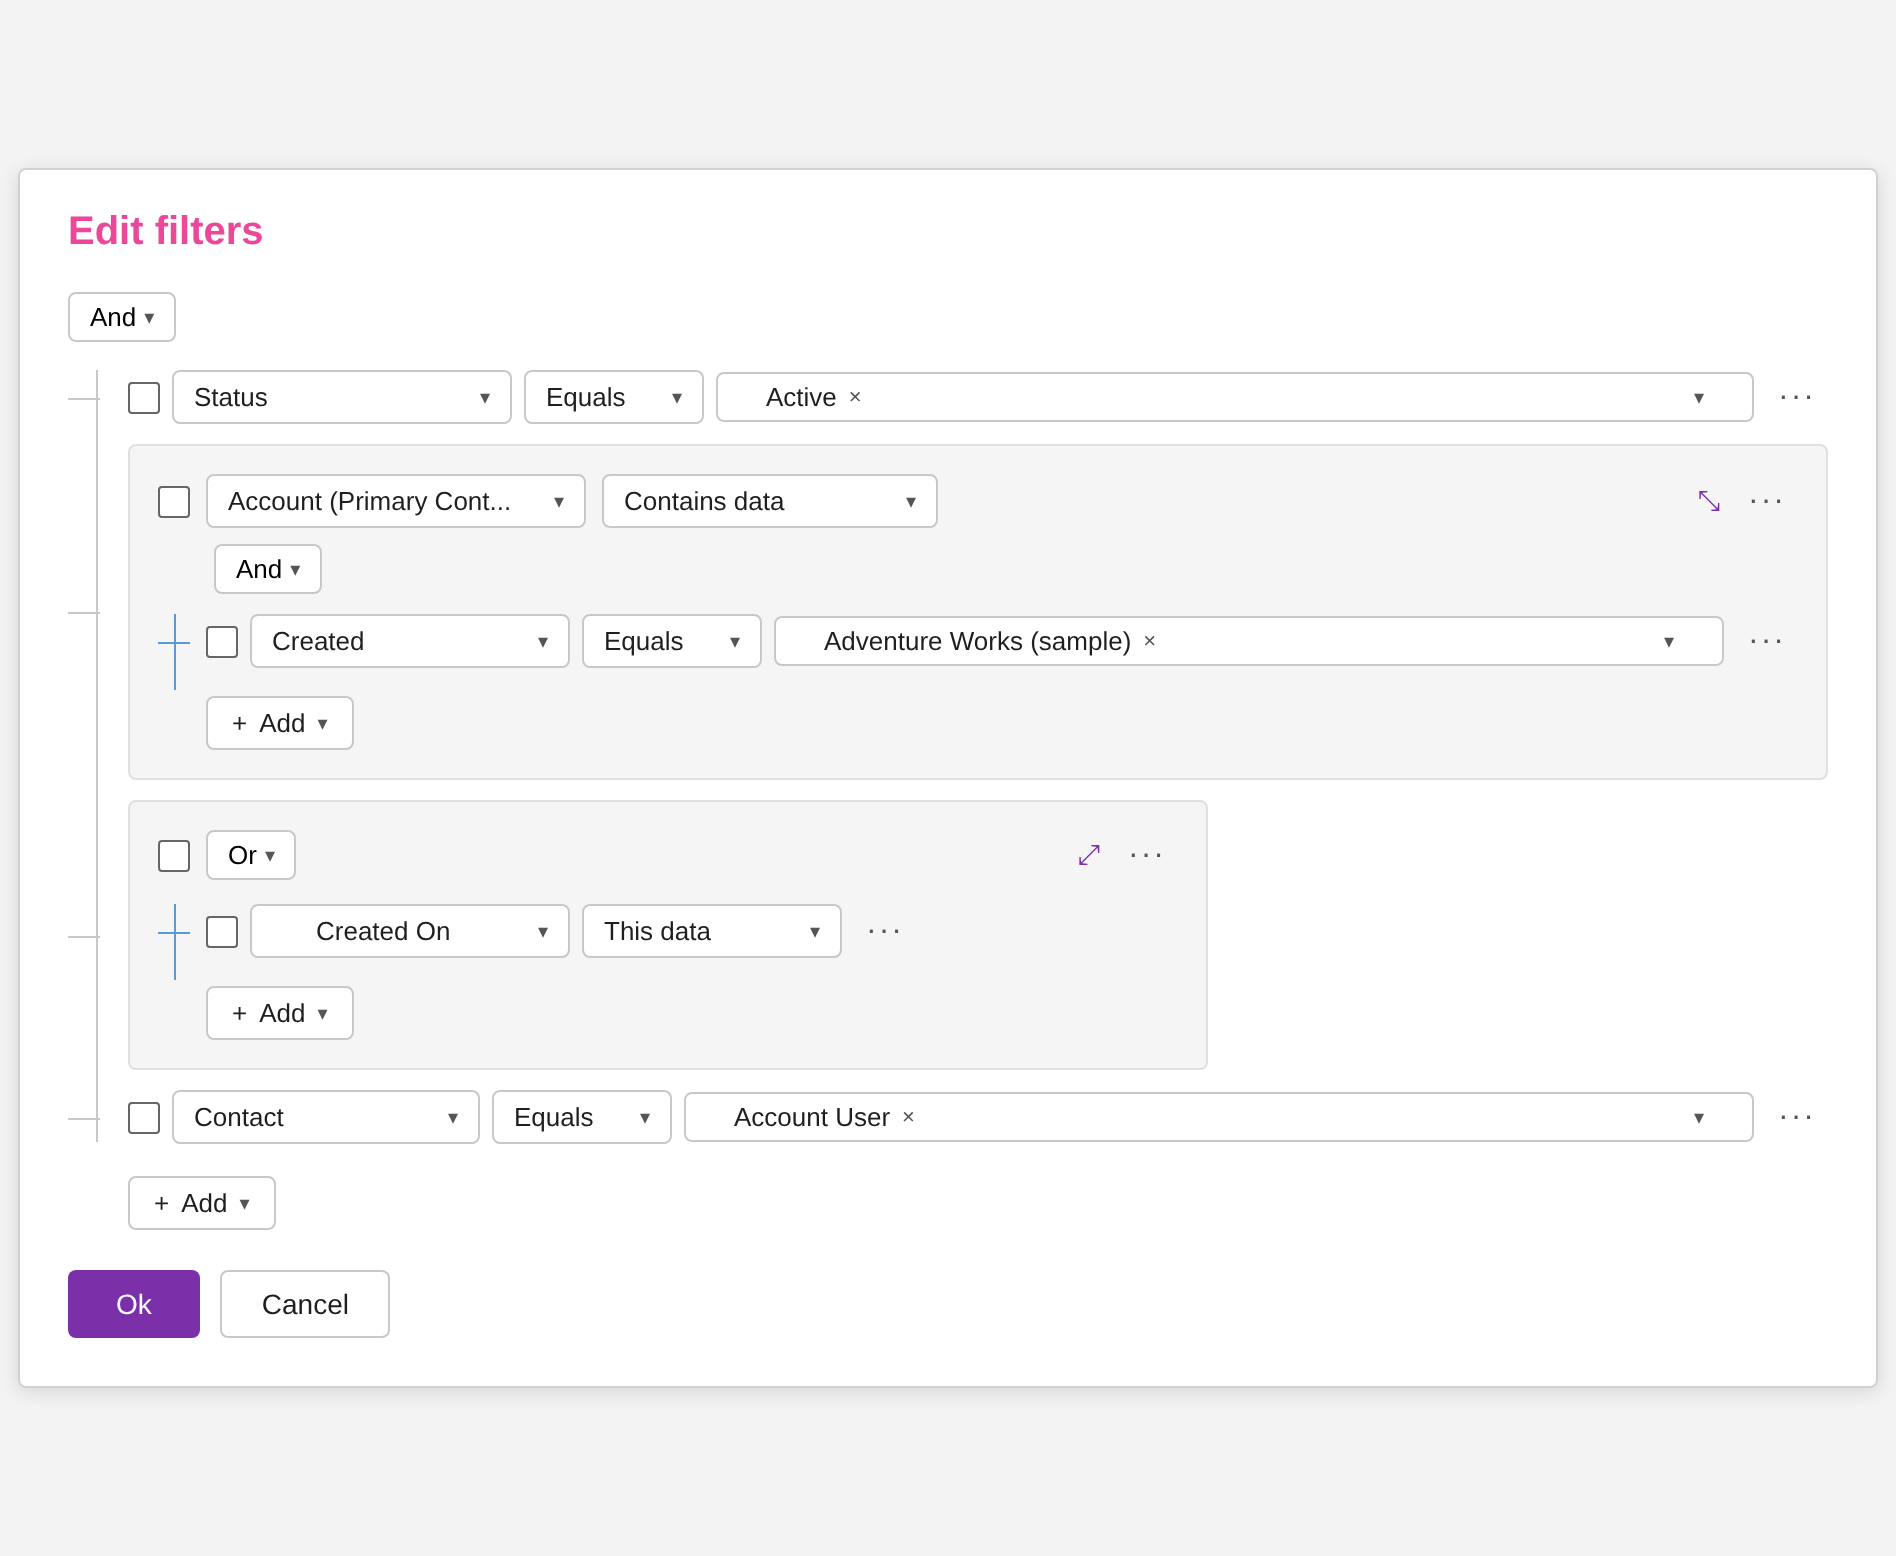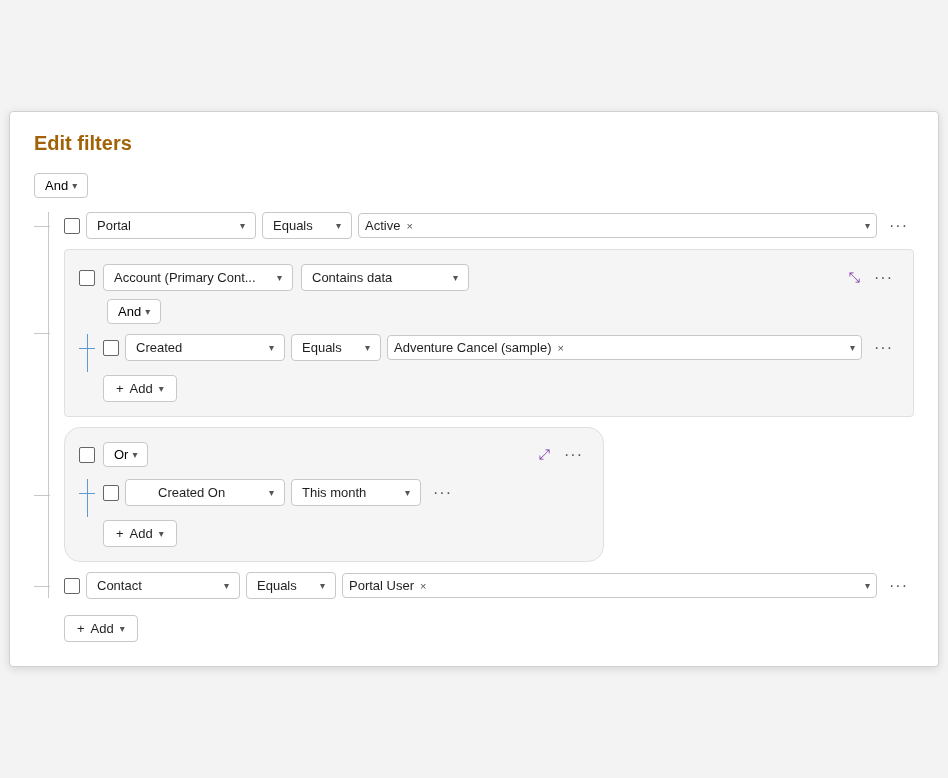--- a/index.html
+++ b/index.html
@@ -17,21 +17,21 @@
       border: 1px solid #d1d1d1;
       border-radius: 4px;
       width: 930px;
       padding: 20px 24px 24px 24px;
       box-shadow: 0 2px 10px rgba(0,0,0,0.12);
     }
     .dialog-title {
       font-size: 20px;
       font-weight: 600;
       margin-bottom: 18px;
-      color: #a16207;
+      color: #ec4899;
     }
     .top-logic-btn {
       display: inline-flex;
       align-items: center;
       gap: 4px;
       border: 1px solid #c8c8c8;
       background: #fff;
       border-radius: 4px;
       padding: 4px 10px;
       font-size: 13px;
@@ -61,21 +61,21 @@
       font-size: 13px;
       color: #1f1f1f;
     }
     .dropdown .chevron { font-size: 10px; color: #555; }
 
     .tag-dropdown {
       display: inline-flex;
       align-items: center;
       border: 1px solid #c8c8c8;
       border-radius: 4px;
-      padding: 4px 6px;
+      padding: 4px 24px;
       background: #fff;
       gap: 6px;
       font-size: 13px;
       color: #1f1f1f;
       cursor: pointer;
     }
     .tag-close {
       font-size: 11px;
       color: #555;
       cursor: pointer;
@@ -171,21 +171,21 @@
       padding: 5px 12px;
       font-size: 13px;
       cursor: pointer;
       color: #1f1f1f;
       margin-top: 4px;
     }
 
     .or-group {
       background: #f5f5f5;
       border: 1px solid #e0e0e0;
-      border-radius: 16px;
+      border-radius: 4px;
       padding: 14px;
       margin-bottom: 10px;
     }
     .or-group-header {
       display: flex;
       align-items: center;
       gap: 8px;
       margin-bottom: 12px;
     }
 
@@ -256,21 +256,21 @@
     <span class="chevron-down">▾</span>
   </button>
 
   
   <div class="filter-rows-area">
 
     
     <div class="top-row">
       <div class="checkbox"></div>
       <div class="dropdown" style="width:170px;">
-        <span>Portal</span>
+        <span>Status</span>
         <span class="chevron">▾</span>
       </div>
       <div class="dropdown" style="width:90px;">
         <span>Equals</span>
         <span class="chevron">▾</span>
       </div>
       <div class="tag-dropdown" style="min-width:240px; flex:1;">
         <span>Active</span>
         <span class="tag-close">×</span>
         <span style="flex:1;"></span>
@@ -310,21 +310,21 @@
             <div class="checkbox"></div>
             <div class="dropdown" style="width:160px;">
               <span>Created</span>
               <span class="chevron">▾</span>
             </div>
             <div class="dropdown" style="width:90px;">
               <span>Equals</span>
               <span class="chevron">▾</span>
             </div>
             <div class="tag-dropdown" style="min-width:200px; flex:1;">
-              <span>Adventure Cancel (sample)</span>
+              <span>Adventure Works (sample)</span>
               <span class="tag-close">×</span>
               <span style="flex:1;"></span>
               <span class="tag-chevron">▾</span>
             </div>
             <button class="more-btn">···</button>
           </div>
           <button class="add-btn">
             <span>+</span>
             <span>Add</span>
             <span class="chevron-down">▾</span>
@@ -349,21 +349,21 @@
         </div>
 
         <div class="nested-inner">
           <div class="nested-filter-row">
             <div class="checkbox"></div>
             <div class="dropdown" style="width:160px;padding-left:32px;">
               <span>Created On</span>
               <span class="chevron">▾</span>
             </div>
             <div class="dropdown" style="width:130px;">
-              <span>This month</span>
+              <span>This data</span>
               <span class="chevron">▾</span>
             </div>
             <button class="more-btn">···</button>
           </div>
           <button class="add-btn">
             <span>+</span>
             <span>Add</span>
             <span class="chevron-down">▾</span>
           </button>
         </div>
@@ -375,30 +375,34 @@
       <div class="checkbox"></div>
       <div class="dropdown" style="width:154px;">
         <span>Contact</span>
         <span class="chevron">▾</span>
       </div>
       <div class="dropdown" style="width:90px;">
         <span>Equals</span>
         <span class="chevron">▾</span>
       </div>
       <div class="tag-dropdown" style="min-width:240px; flex:1;">
-        <span>Portal User</span>
+        <span>Account User</span>
         <span class="tag-close">×</span>
         <span style="flex:1;"></span>
         <span class="tag-chevron">▾</span>
       </div>
       <button class="more-btn">···</button>
     </div>
 
     
     <button class="add-btn" style="margin-top:6px;">
       <span>+</span>
       <span>Add</span>
       <span class="chevron-down">▾</span>
     </button>
   </div>
 
   
+  <div class="dialog-footer">
+    <button class="btn-ok">Ok</button>
+    <button class="btn-cancel">Cancel</button>
+  </div>
 </div>
 
 </body></html>

